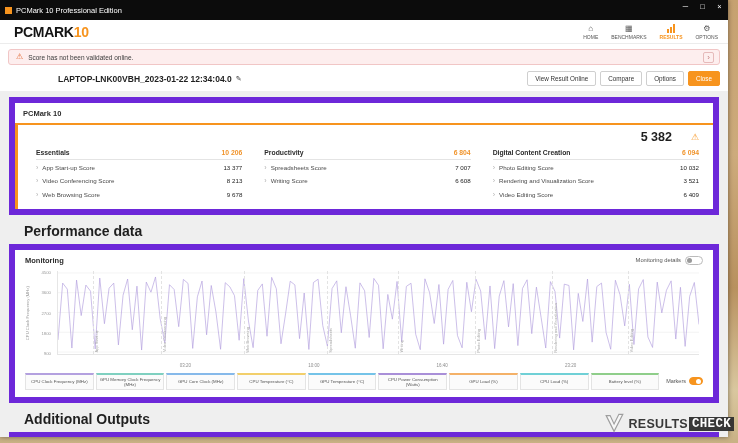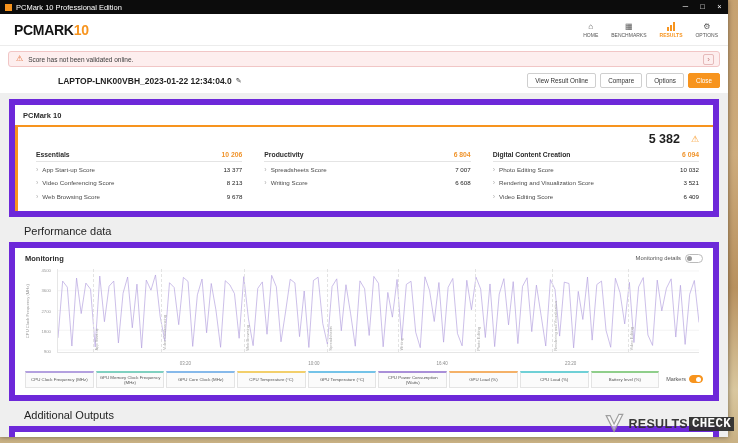--- a/index.html
+++ b/index.html
@@ -6,28 +6,28 @@
   html,body { width:738px; height:443px; overflow:hidden; }
   body {
     font-family:"Liberation Sans", sans-serif;
     background: linear-gradient(180deg,#c6a170 0%,#cdab7c 35%,#b8915f 65%,#d9c79f 88%,#c9b184 100%);
     position:relative;
   }
   .window { position:absolute; left:0; top:0; width:728px; height:437px; background:#efefef;
     display:flex; flex-direction:column; overflow:hidden; box-shadow:0 0 5px rgba(0,0,0,.45); }
 
   
-  .titlebar { height:14px; background:#0c0c0c; color:#fff; display:flex; align-items:center; padding:0 0 0 5px; flex:0 0 auto; }
+  .titlebar { height:20px; background:#0c0c0c; color:#fff; display:flex; align-items:center; padding:0 0 0 5px; flex:0 0 auto; }
   .app-icon { width:7px; height:7px; background:#f7941e; margin-right:4px; }
   .titlebar .title { font-size:7.5px; flex:1; }
   .win-controls { display:flex; height:100%; }
   .win-btn { width:17px; text-align:center; font-size:7.5px; line-height:14px; color:#fff; }
 
   
-  .header { height:32px; background:#fff; border-bottom:1px solid #ececec; display:flex; align-items:center; padding:0 10px 0 14px; flex:0 0 auto; }
+  .header { height:24px; background:#fff; border-bottom:1px solid #ececec; display:flex; align-items:center; padding:0 10px 0 14px; flex:0 0 auto; }
   .logo { font-size:14px; font-weight:bold; color:#141414; letter-spacing:-0.3px; }
   .logo .accent { color:#f7941e; }
   .nav { margin-left:auto; display:flex; gap:13px; }
   .nav-item { display:flex; flex-direction:column; align-items:center; gap:1px; font-size:5px; color:#555; cursor:pointer; }
   .nav-item .nicon { font-size:8px; line-height:9px; height:9px; color:#555; }
   .nav-item.active, .nav-item.active .nicon { color:#f7941e; font-weight:bold; }
   .results-icon { display:flex; align-items:flex-end; gap:1px; height:9px; }
   .results-icon i { display:block; width:2px; background:#f7941e; }
 
   
@@ -44,32 +44,32 @@
   .btn { height:15px; padding:0 7px; font-size:6.3px; display:flex; align-items:center; border:1px solid #cfcfcf; border-radius:2px; background:#fff; color:#333; font-family:inherit; cursor:pointer; }
   .btn.primary { background:#f7941e; border-color:#f7941e; color:#fff; }
 
   
   .content { flex:1; background:#efefef; padding:6px 9px 0; display:flex; flex-direction:column; overflow:hidden; }
   .card { background:#fff; border:6px solid #6d28d9; }
 
   
   .score-card-title { font-size:7.5px; font-weight:bold; color:#2c2c2c; padding:6px 8px 5px; }
   .score-block { border-top:2px solid #f7941e; border-left:3px solid #f7941e; padding:3px 10px 8px 18px; }
-  .score-row { display:flex; justify-content:flex-end; align-items:center; gap:11px; padding:2px 4px 3px 0; }
+  .score-row { display:flex; justify-content:flex-end; align-items:center; gap:19px; padding:2px 4px 3px 0; }
   .big-score { font-size:12.5px; font-weight:bold; color:#1e1e1e; }
   .score-warn { color:#f7941e; font-size:9px; line-height:1; }
   .score-columns { display:flex; gap:22px; padding-right:4px; }
   .score-col { flex:1; min-width:0; }
   .col-head { display:flex; justify-content:space-between; border-bottom:1px solid #e4e4e4; padding:2px 0 3px; font-size:6.8px; font-weight:bold; color:#2c2c2c; }
   .col-score { color:#f0942c; }
   .sub-row { display:flex; align-items:center; padding:3.5px 0 3px; font-size:6.2px; color:#4a4a4a; }
   .sub-row .chev { color:#b0b0b0; margin-right:4px; font-size:7px; line-height:1; }
   .sub-row .val { margin-left:auto; color:#222; }
 
-  .section-title { font-size:11px; font-weight:normal; color:#1f1f1f; margin:8px 0 5px 5px;padding-left:10px; }
+  .section-title { font-size:14px; font-weight:bold; color:#1f1f1f; margin:8px 0 5px 5px;padding-left:10px; }
 
   
   .mon-card { padding:6px 10px 7px; margin-bottom:0; }
   .mon-head { display:flex; align-items:flex-end; }
   .mon-title { font-size:7.5px; font-weight:bold; color:#2c2c2c; }
   .mon-details { margin-left:auto; display:flex; align-items:center; gap:4px; font-size:5.8px; color:#555; }
   .toggle { width:18px; height:9px; border-radius:5px; background:#fff; border:1px solid #bbb; position:relative; display:inline-block; cursor:pointer; }
   .toggle .knob { position:absolute; left:1px; top:1px; width:5px; height:5px; background:#9a9a9a; border-radius:50%; }
   .toggle.on { background:#f7941e; border-color:#f7941e; }
   .toggle.on .knob { left:auto; right:1px; background:#fff; }

